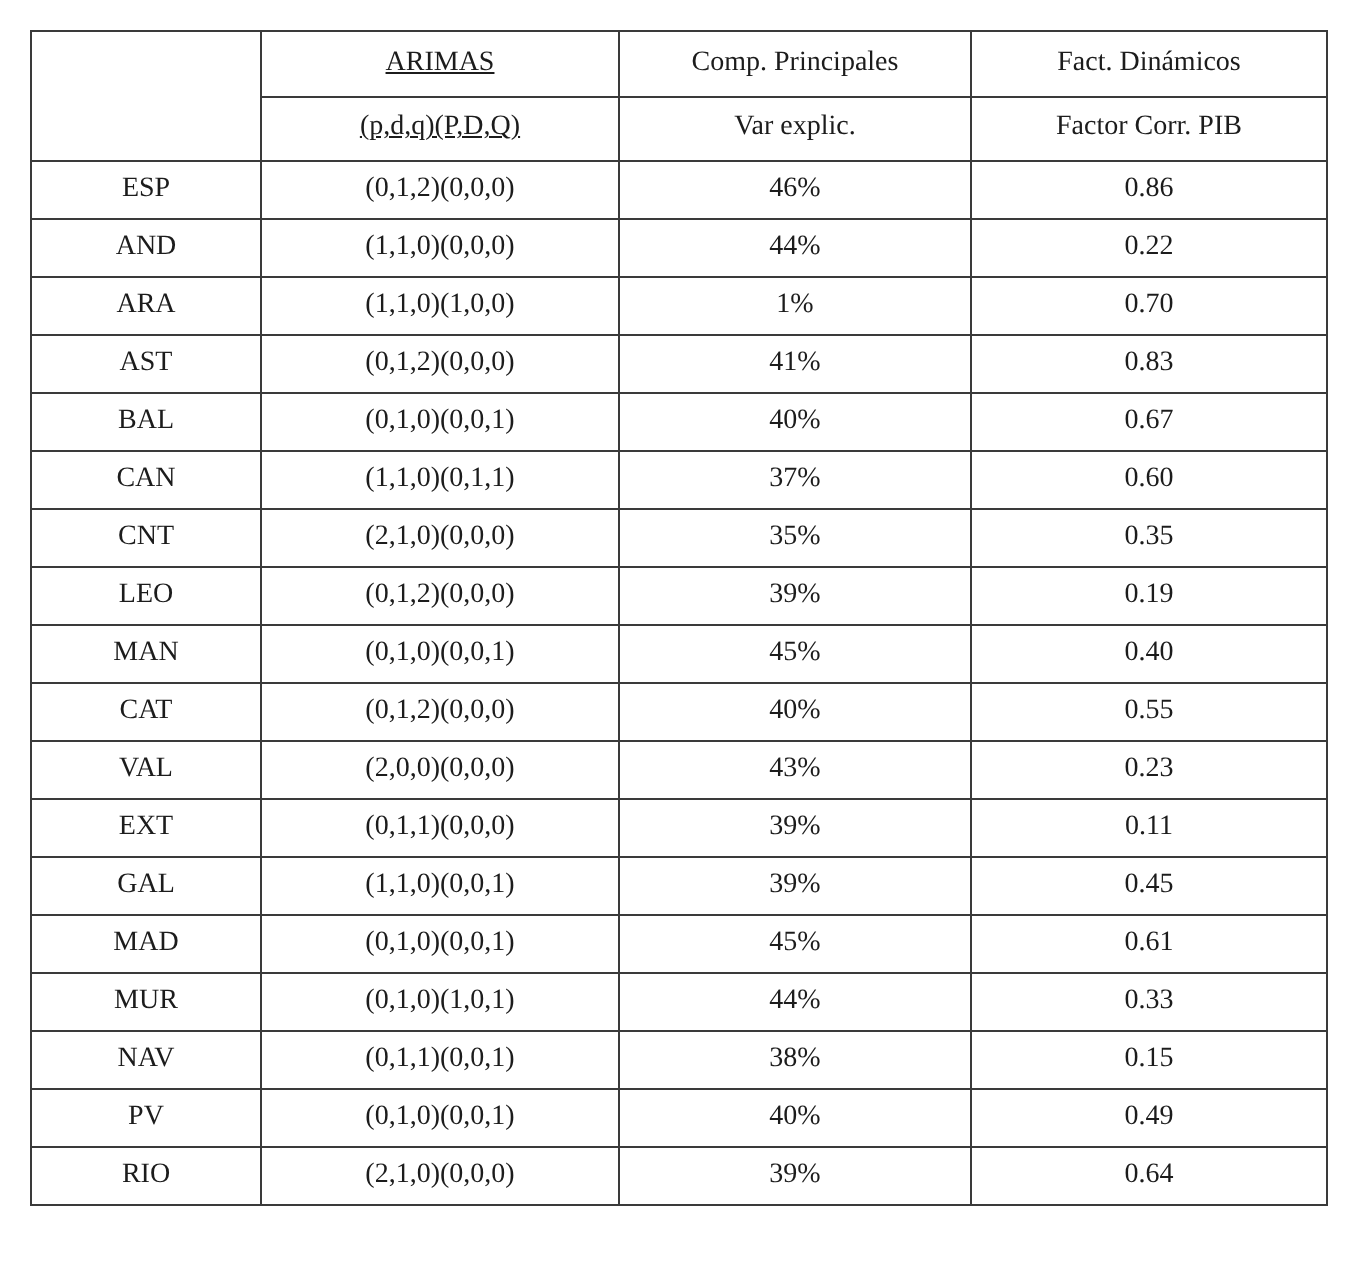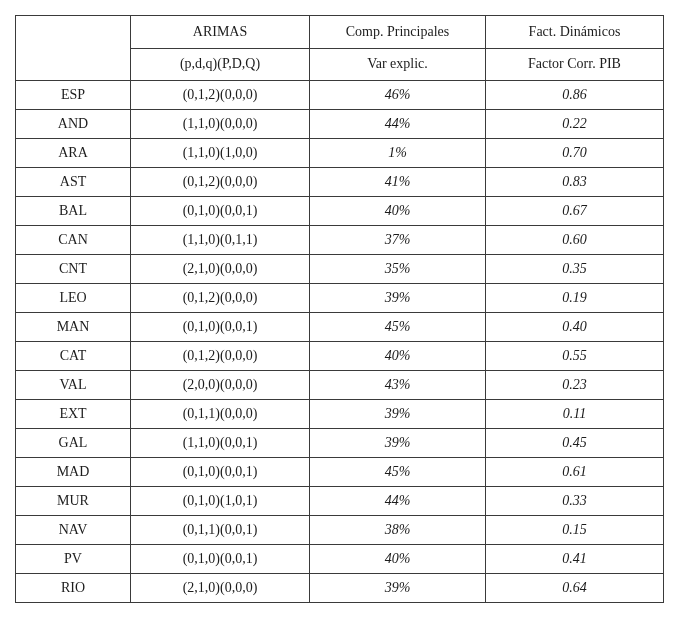--- a/index.html
+++ b/index.html
@@ -41,26 +41,26 @@
   }
   table.results th { height: 31.5px; }
   table.results td { height: 28px; }
 
   .cell-region {
     text-align: left;
     padding-left: 10px;
   }
   .hdr-bold {
     font-weight: bold;
+    text-decoration: underline;
   }
   .hdr-bold-italic {
     font-weight: bold;
   }
   .val-italic {
-    font-style: italic;
   }
 </style>
 </head>
 <body>
 
 <div class="table-wrap">
   <table class="results">
     <colgroup>
       <col class="c-region">
       <col class="c-arima">
@@ -191,21 +191,21 @@
     <td class="cell-region">NAV</td>
     <td>(0,1,1)(0,0,1)</td>
     <td class="val-italic">38%</td>
     <td class="val-italic">0.15</td>
   </tr>
 
   <tr>
     <td class="cell-region">PV</td>
     <td>(0,1,0)(0,0,1)</td>
     <td class="val-italic">40%</td>
-    <td class="val-italic">0.41</td>
+    <td class="val-italic">0.49</td>
   </tr>
 
   <tr>
     <td class="cell-region">RIO</td>
     <td>(2,1,0)(0,0,0)</td>
     <td class="val-italic">39%</td>
     <td class="val-italic">0.64</td>
   </tr>
 </tbody>
   </table>

